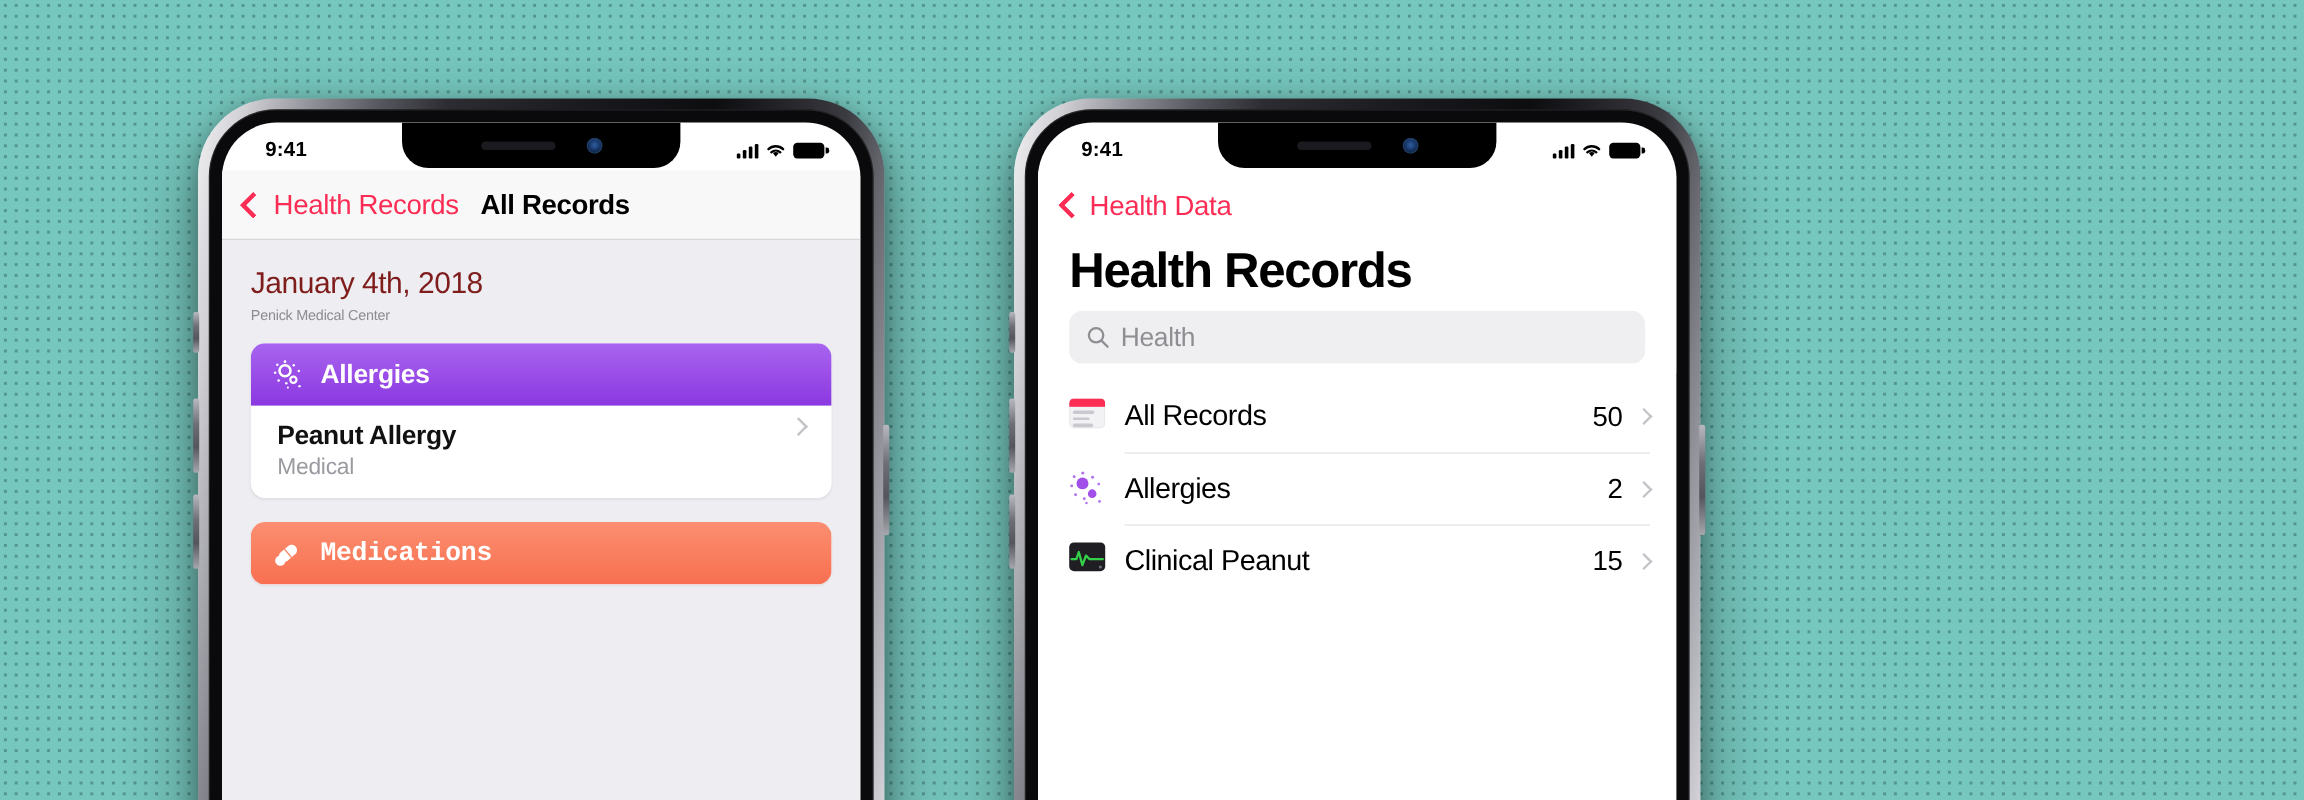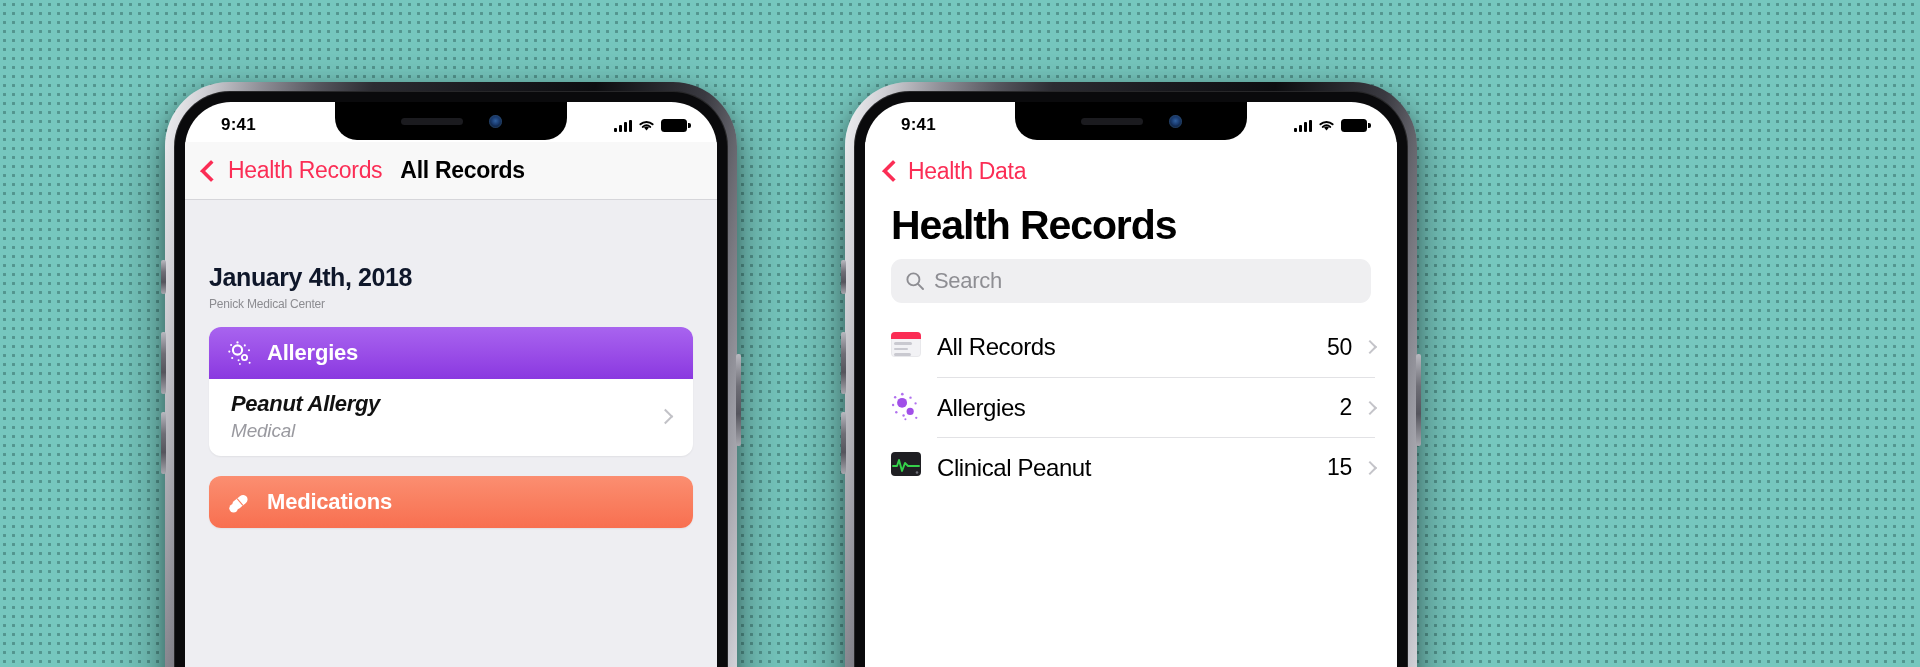--- a/index.html
+++ b/index.html
@@ -116,45 +116,44 @@
     transform: rotate(45deg);
     border-radius: 1px;
     margin-right: 3px;
   }
   .back-label { color: #fb2d55; font-size: 23px; letter-spacing: -0.3px; }
   .nav-title { color: #000; font-size: 23px; font-weight: bold; margin-left: 12px; letter-spacing: -0.3px; }
 
   .records-body { background: #eeeef2; height: calc(100% - 98px); overflow: hidden; }
 
   .record-date-block { padding: 22px 24px 16px 24px; }
-  .record-date { font-size: 25px; font-weight: bold; color: #0f172a; letter-spacing: -0.4px; margin-top: 41px; }
+  .record-date { font-size: 25px; font-weight: normal; color: #7f1d1d; letter-spacing: -0.4px; }
   .record-org  { font-size: 12px; color: #8c8c91; margin-top: 5px; letter-spacing: -0.2px; }
 
   .record-card {
     margin: 0 24px 20px 24px;
     border-radius: 12px;
     overflow: hidden;
     background: #fff;
     box-shadow: 0 1px 2px rgba(0,0,0,0.06);
   }
   .card-header {
     height: 52px;
     display: flex; align-items: center;
     padding: 0 18px;
     gap: 14px;
   }
   .card-header.allergies { background: linear-gradient(180deg,#a864ef 0%,#9b4fe8 48%,#8a38e0 100%); }
-  .card-header.medications { background: linear-gradient(180deg,#fb8e71 0%,#f97f60 50%,#f86f50 100%); }
+  .card-header.medications { background: linear-gradient(180deg,#fb8e71 0%,#f97f60 50%,#f86f50 100%); font-family: Liberation Mono, monospace; }
   .card-header-title { color: #fff; font-size: 22px; font-weight: bold; letter-spacing: -0.2px; }
 
   .card-row {
-    display: flex; align-items: center; justify-content: space-between;
+    display: flex; justify-content: space-between;
     padding: 12px 18px 14px 22px;
     min-height: 74px;
-    font-style: italic;
   }
   .card-row-main { display: flex; flex-direction: column; gap: 3px; }
   .card-row-title { font-size: 22px; font-weight: bold; color: #111; letter-spacing: -0.3px; }
   .card-row-sub   { font-size: 19px; color: #9a9aa0; letter-spacing: -0.2px; }
   .row-chevron {
     width: 11px; height: 11px;
     border-right: 2.6px solid #c2c2c7;
     border-top: 2.6px solid #c2c2c7;
     transform: rotate(45deg);
     margin-right: 4px;
@@ -348,21 +347,21 @@
           <span class="back-chevron"></span>
           <span class="back-label">Health Data</span>
         </div>
         <div class="large-title">Health Records</div>
         <div class="search-wrap">
           <div class="search-field">
             <svg width="20" height="20" viewBox="0 0 20 20">
               <circle cx="8.4" cy="8.4" r="6" fill="none" stroke="#8e8e93" stroke-width="1.9"></circle>
               <line x1="12.9" y1="12.9" x2="18" y2="18" stroke="#8e8e93" stroke-width="1.9" stroke-linecap="round"></line>
             </svg>
-            <span class="search-placeholder">Search</span>
+            <span class="search-placeholder">Health</span>
           </div>
         </div>
       </div>
 
       <div class="list">
 
         <div class="list-row">
           <div class="ricon">
             <div class="icon-doc">
               <div class="doc-top"></div>

